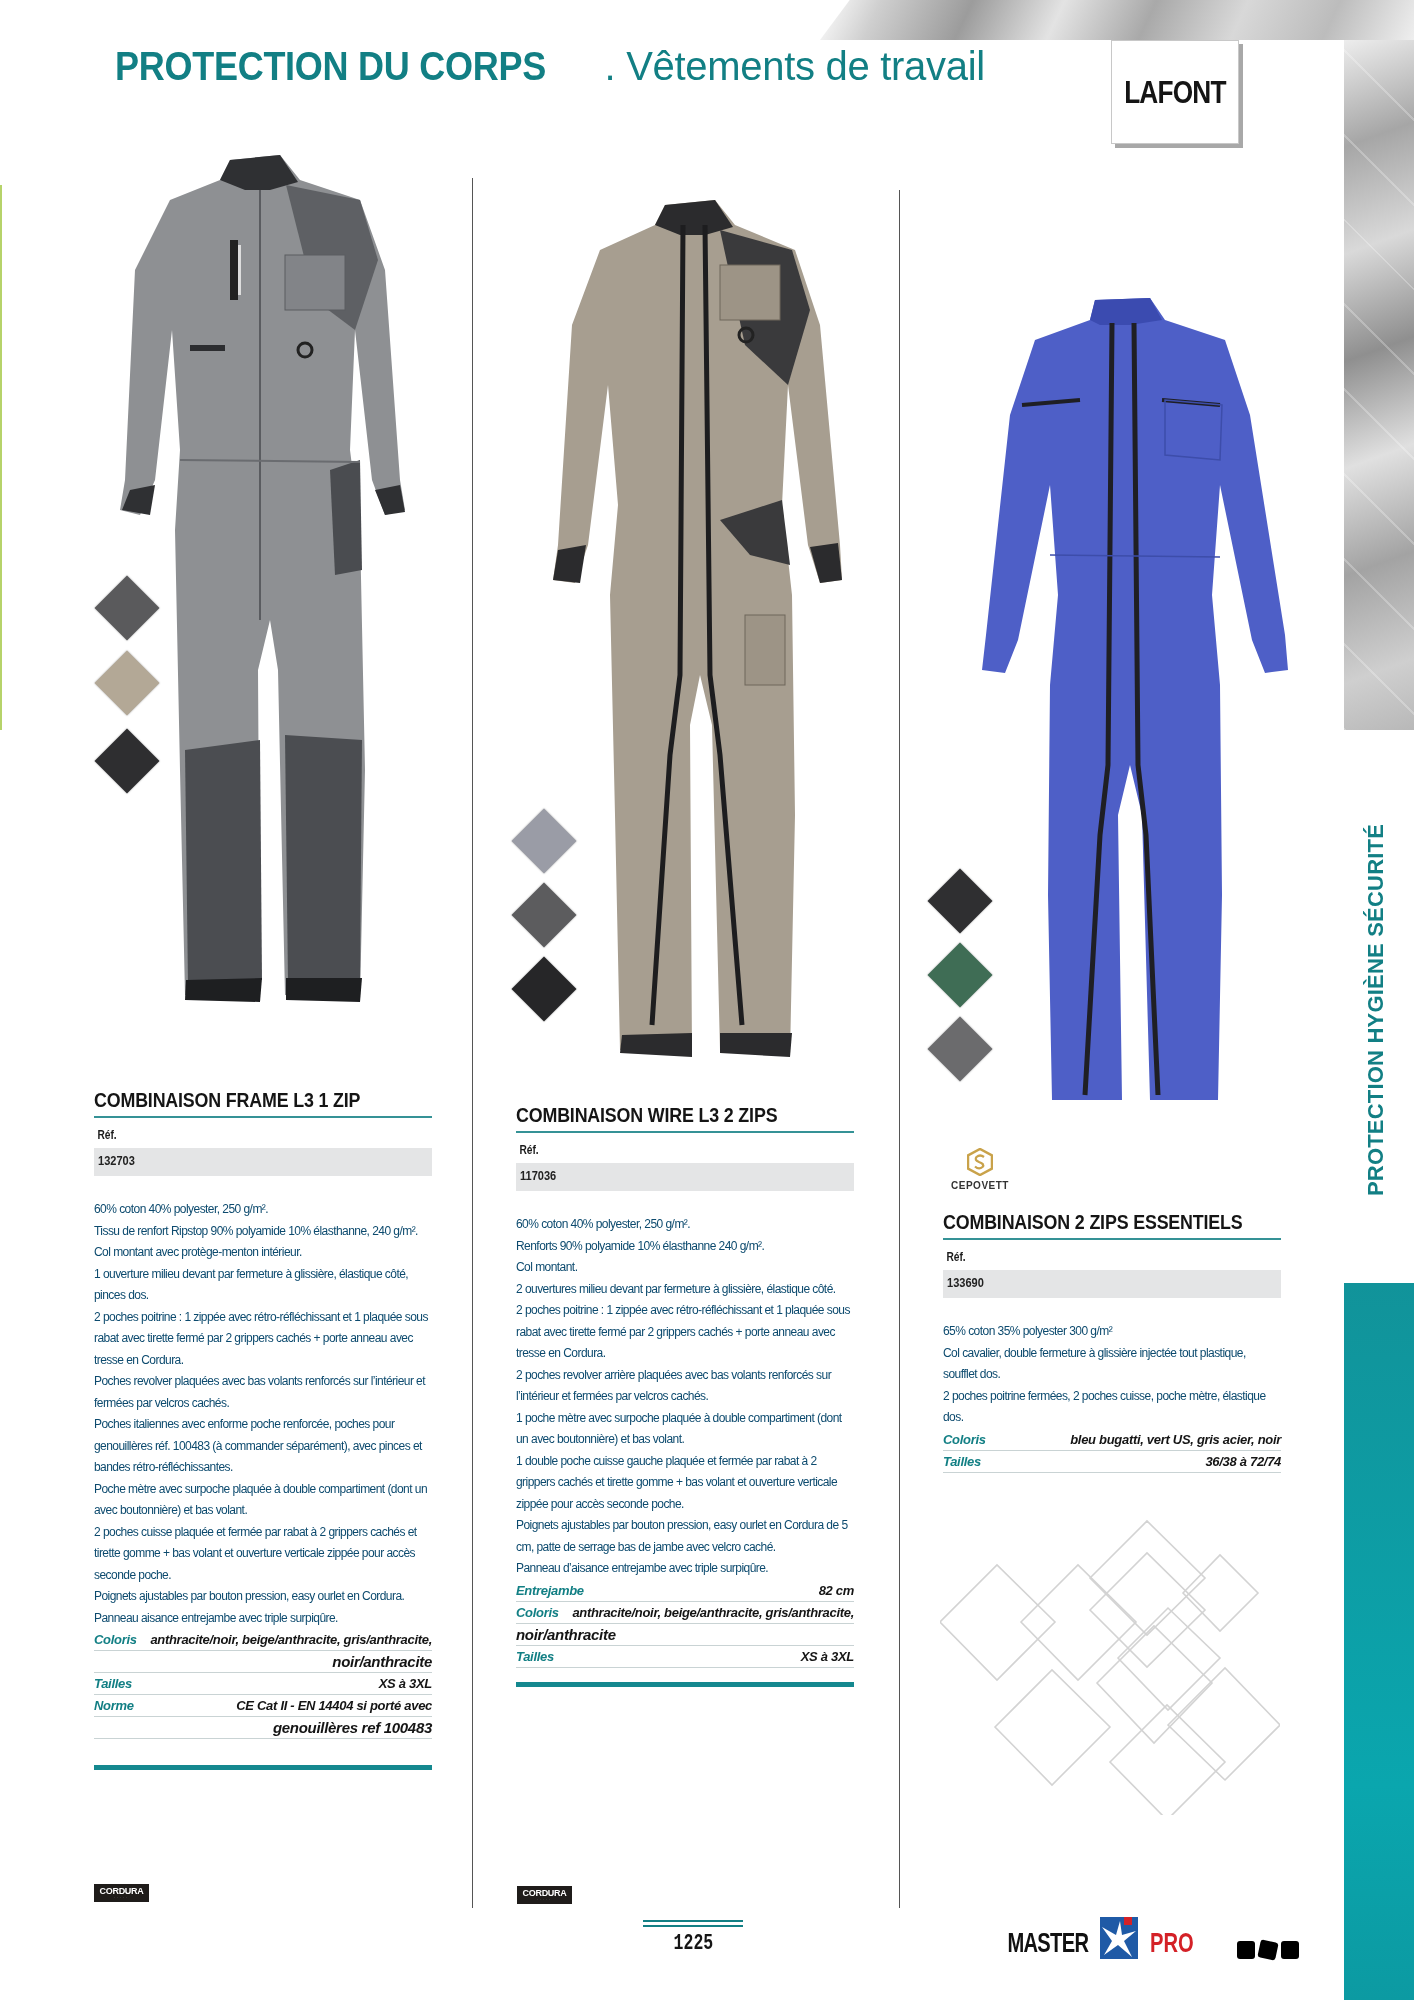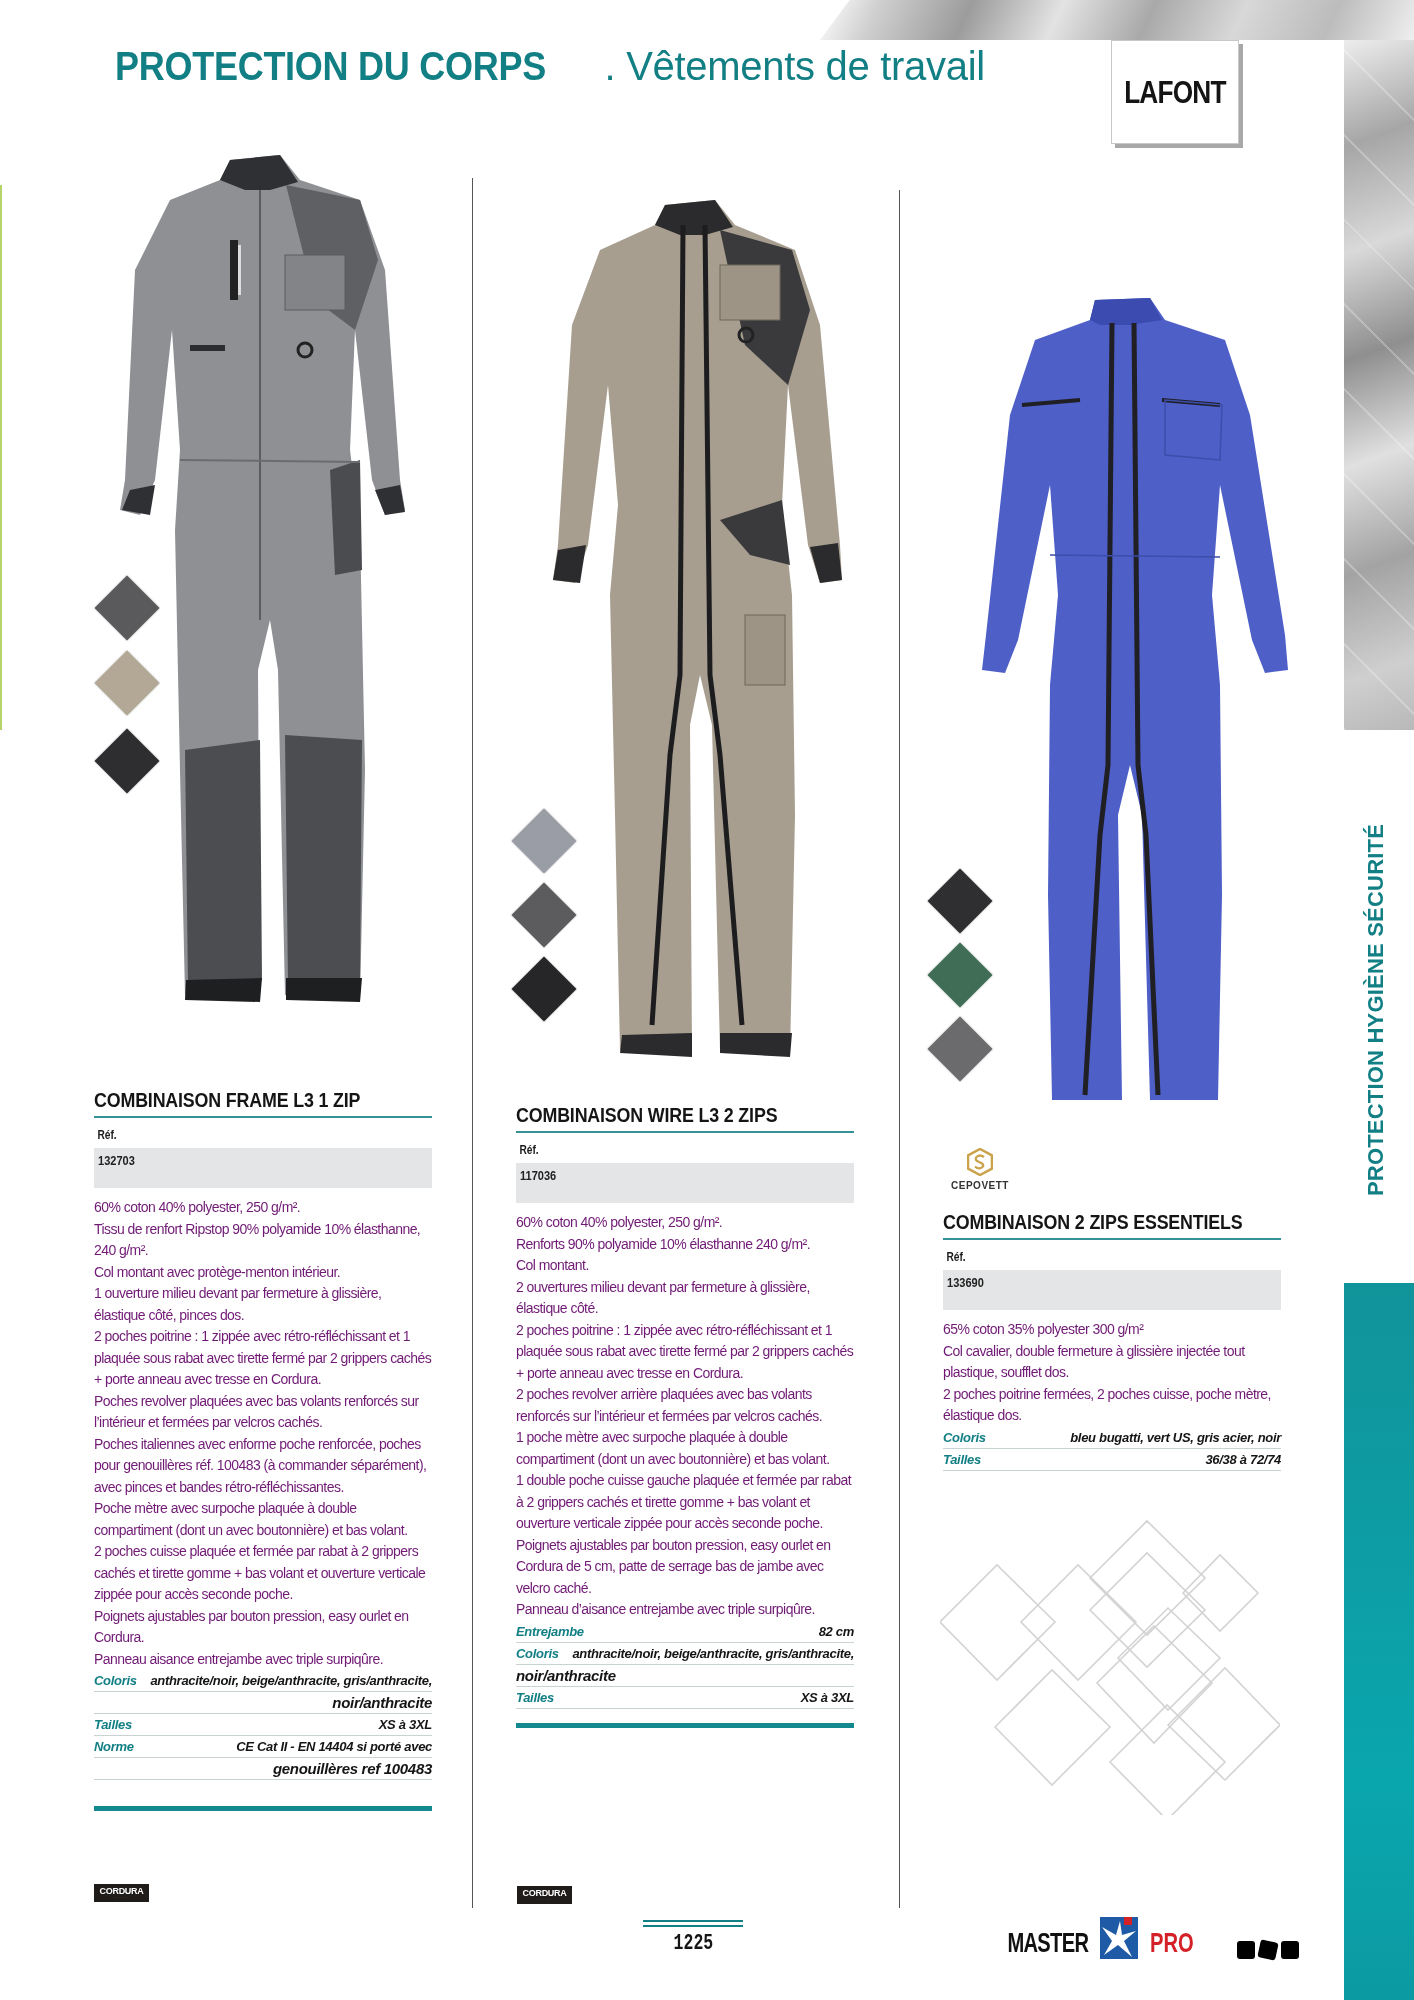--- a/index.html
+++ b/index.html
@@ -38,23 +38,23 @@
 
   
   .swatch { position: absolute; width: 46px; height: 46px; transform: rotate(45deg); box-shadow: 0 0 2px rgba(0,0,0,0.35); }
 
   
   .product { position: absolute; width: 338px; }
   .product h2 { font-family: "Liberation Sans", sans-serif; font-weight: bold; font-size: 21px; letter-spacing: -0.2px; color: #151515;
     transform: scaleX(0.85); transform-origin: left; white-space: nowrap; padding-bottom: 4px; }
   .product .rule { height: 2px; background: #127f84; opacity: 0.85; }
   .product .ref-label { font-weight: bold; font-size: 12px; padding: 10px 0 0 4px; height: 30px; transform: scaleX(0.85); transform-origin: left; }
-  .product .ref-value { background: #e4e5e6; font-size: 13px; font-weight: bold; padding: 5px 4px; height: 40px; color: #222; }
+  .product .ref-value { background: #e4e5e6; font-size: 13px; font-weight: bold; padding: 5px 4px; height: 28px; color: #222; }
   .product .ref-value span { display: inline-block; transform: scaleX(0.85); transform-origin: left; }
-  .product .desc { margin-top: 9px; font-size: 14px; line-height: 21.5px; color: #701a75; letter-spacing: -0.55px; }
+  .product .desc { margin-top: 23px; font-size: 12px; line-height: 21.5px; color: #0c4a6e; letter-spacing: -0.55px; }
   .product .desc p { white-space: normal; }
   .spec { display: flex; justify-content: space-between; align-items: baseline; border-bottom: 1.5px solid #c9d3d4; font-size: 13px; line-height: 21px; font-style: italic; font-weight: bold; letter-spacing: -0.3px; }
   .spec .k { color: #127f84; white-space: nowrap; margin-right: 2px; }
   .spec .v { color: #151515; text-align: right; }
   .spec-cont { border-bottom: 1.5px solid #c9d3d4; font-size: 15px; line-height: 21px; font-style: italic; font-weight: bold; letter-spacing: -0.3px; text-align: right; color: #151515; }
   .spec-cont.left { text-align: left; }
   .endbar { height: 5px; background: #14888f; margin-top: 26px; }
 
   .cordura { position: absolute; width: 55px; height: 18px; background: #1f1c1a; display: flex; align-items: center; justify-content: center; flex-direction: column; }
   .cordura .c1 { font-size: 9px; font-weight: bold; color: #fff; letter-spacing: -0.3px; }

